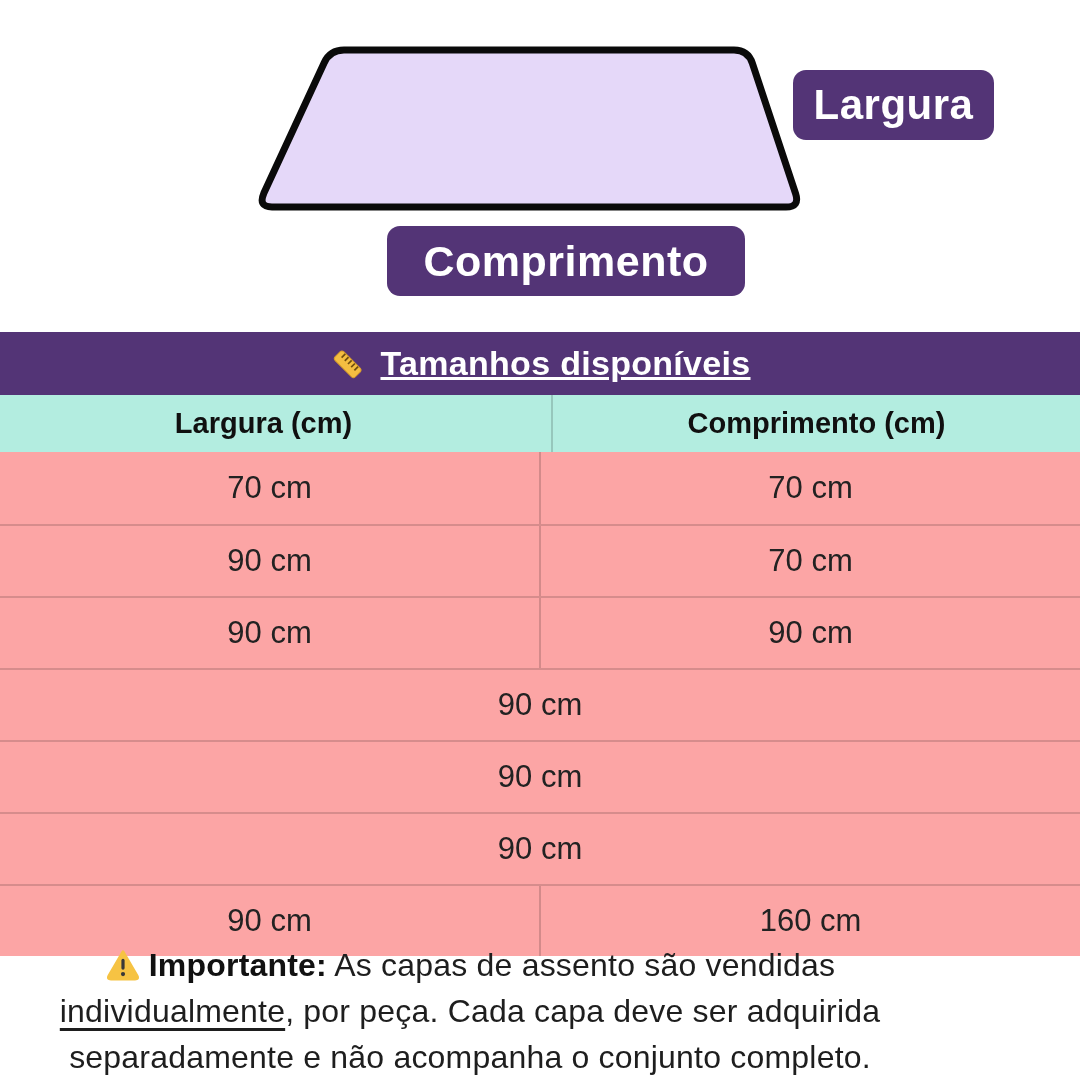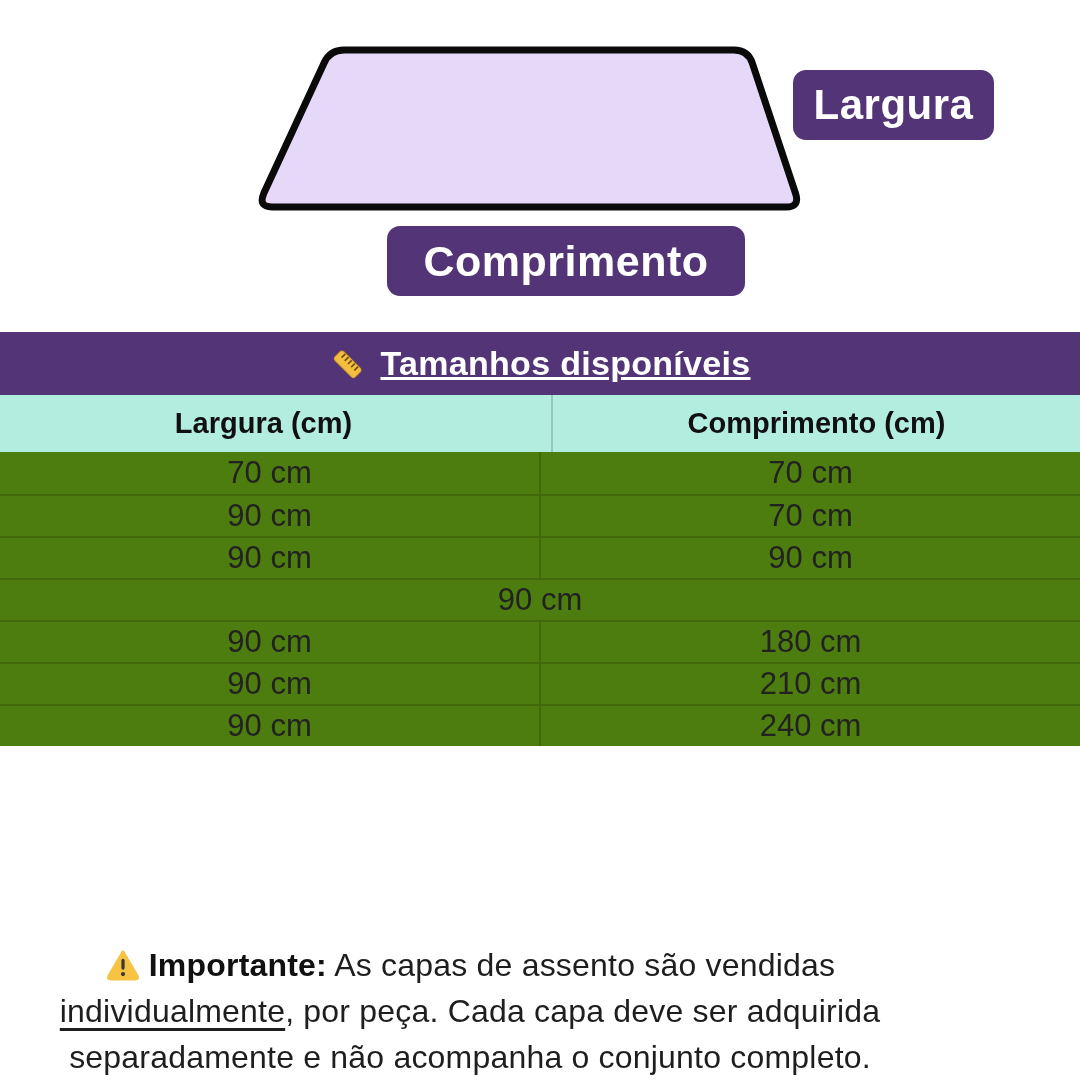--- a/index.html
+++ b/index.html
@@ -24,21 +24,21 @@
   .table-title{
     height:63px;background:#533476;color:#ffffff;display:flex;align-items:center;
     justify-content:center;gap:13px;font-size:34px;font-weight:700;letter-spacing:.3px;text-decoration:underline;
   }
   .table-head{
     height:57px;background:#b3ede0;display:flex;font-weight:700;font-size:29px;color:#101010;
   }
   .cell{flex:1 1 0;display:flex;align-items:center;justify-content:center;box-sizing:border-box;}
   .table-head .cell + .cell{border-left:2px solid rgba(0,0,0,0.16);margin-left:24px;}
   .table-row{
-    height:42px;background:#4d7c0f;display:flex;font-size:31px;color:#222222;box-sizing:border-box;
+    height:72px;background:#fca5a5;display:flex;font-size:31px;color:#222222;box-sizing:border-box;
   }
   .table-row + .table-row{border-top:2px solid rgba(0,0,0,0.15);}
   .table-row .cell + .cell{border-left:2px solid rgba(0,0,0,0.16);}
 
   
   .note{position:absolute;top:916px;left:0;width:1080px;display:flex;}
   .note-text{
     max-width:940px;margin-top:26px;font-size:32px;line-height:46px;text-align:center;
     color:#1e1e1e;letter-spacing:.2px;
   }
@@ -94,29 +94,27 @@
     </div>
     <div class="table-row">
       <div class="cell">90 cm</div>
       <div class="cell">90 cm</div>
     </div>
     <div class="table-row">
       <div class="cell">90 cm</div>
     </div>
     <div class="table-row">
       <div class="cell">90 cm</div>
-      <div class="cell">180 cm</div>
     </div>
     <div class="table-row">
       <div class="cell">90 cm</div>
-      <div class="cell">210 cm</div>
     </div>
     <div class="table-row">
       <div class="cell">90 cm</div>
-      <div class="cell">240 cm</div>
+      <div class="cell">160 cm</div>
     </div>
   </div>
 
   <div class="note">
     <div class="note-text">
       <svg class="inline-icon" width="36" height="34" viewBox="0 0 36 36">
         <path d="M18 4 L33 29.5 Q35 33 30.8 33 L5.2 33 Q1 33 3 29.5 Z" fill="#f6c343" stroke="#f6c343" stroke-width="3" stroke-linejoin="round"></path>
         <rect x="16.3" y="11.5" width="3.4" height="11.5" rx="1.7" fill="#383838"></rect>
         <circle cx="18" cy="27.6" r="2.2" fill="#383838"></circle>
       </svg><b>Importante:</b><span> As capas de assento são vendidas </span><u>individualmente</u><span>, por peça. Cada capa deve ser adquirida separadamente e não acompanha o conjunto completo.</span>

